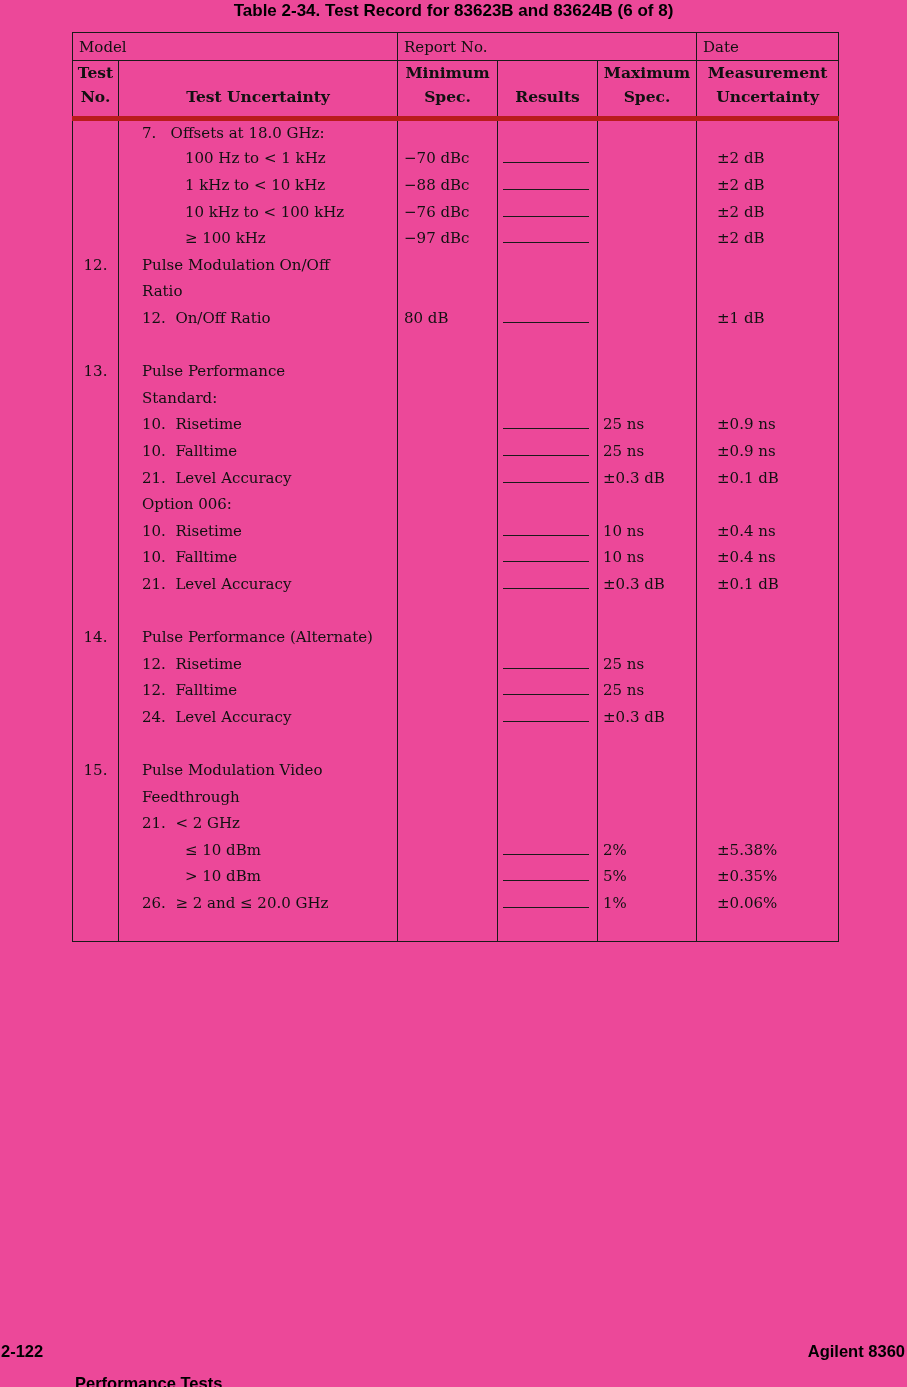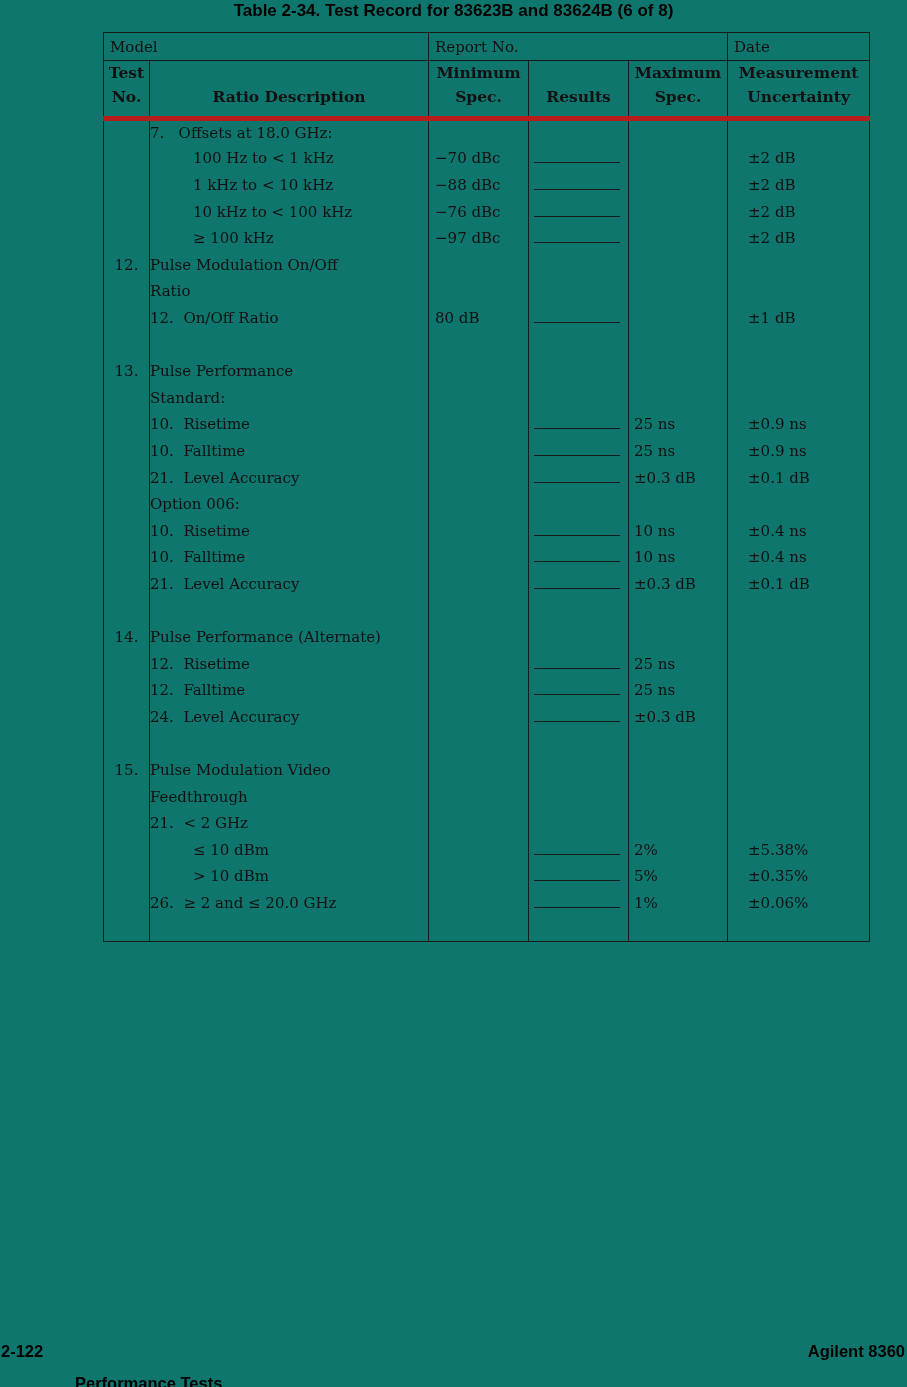--- a/index.html
+++ b/index.html
@@ -3,35 +3,34 @@
 <meta charset="utf-8">
 <style>
   * { margin:0; padding:0; box-sizing:border-box; }
   html,body { background:#ffffff; }
   body {
     width:907px; height:1387px;
     position:relative;
     font-family:"DejaVu Serif", serif;
     color:#111111;
   }
-  .page { position:relative; width:907px; height:1387px; overflow:hidden; background:#0f766e; }
+  .page { position:relative; width:907px; height:1387px; overflow:hidden; background:#ec4899; }
 
   .title {
     position:absolute; top:1px; left:0; width:907px;
     text-align:center;
     font-family:"Liberation Sans", sans-serif;
     font-weight:bold; font-size:17px; color:#000000;
   }
 
   table.record {
     position:absolute; left:72px; top:32px; width:766px;
     border-collapse:collapse; table-layout:fixed;
     border:1px solid #1a1a1a;
     font-size:15px;
-    margin-left:31px;
   }
   td { vertical-align:middle; overflow:hidden; }
   .bl { border-left:1px solid #1a1a1a; }
 
   tr.h1 td {
     height:28px; padding:2px 6px;
     border-bottom:1px solid #1a1a1a;
     text-align:left; font-size:15px;
   }
 
@@ -39,21 +38,21 @@
     height:55px; padding:0 2px 7px 2px;
     border-bottom:5px solid #b91c1c;
     text-align:center; font-weight:bold;
     vertical-align:bottom; font-size:15.5px; line-height:24px;
   }
 
   tr.r td { height:26.6px; }
   tr.fill td { height:25px; }
 
   td.no { text-align:center; }
-  td.d  { white-space:pre; padding-left:0; }
+  td.d  { white-space:pre; padding-left:23px; }
   td.mn { padding-left:6px; }
   td.rs { padding-left:5px; }
   td.mx { padding-left:5px; }
   td.un { padding-left:20px; }
 
   .blank {
     display:inline-block; width:86px; height:14px;
     border-bottom:1px solid #1a1a1a;
   }
 
@@ -92,21 +91,21 @@
       <td class="bl">Date</td>
     </tr>
 
     <tr class="h2">
       <td>
             <div>Test</div>
             <div>No.</div>
           </td>
       <td class="bl">
             <div>&nbsp;</div>
-            <div>Ratio Description</div>
+            <div>Test Uncertainty</div>
           </td>
       <td class="bl">
             <div>Minimum</div>
             <div>Spec.</div>
           </td>
       <td class="bl">
             <div>&nbsp;</div>
             <div>Results</div>
           </td>
       <td class="bl">

